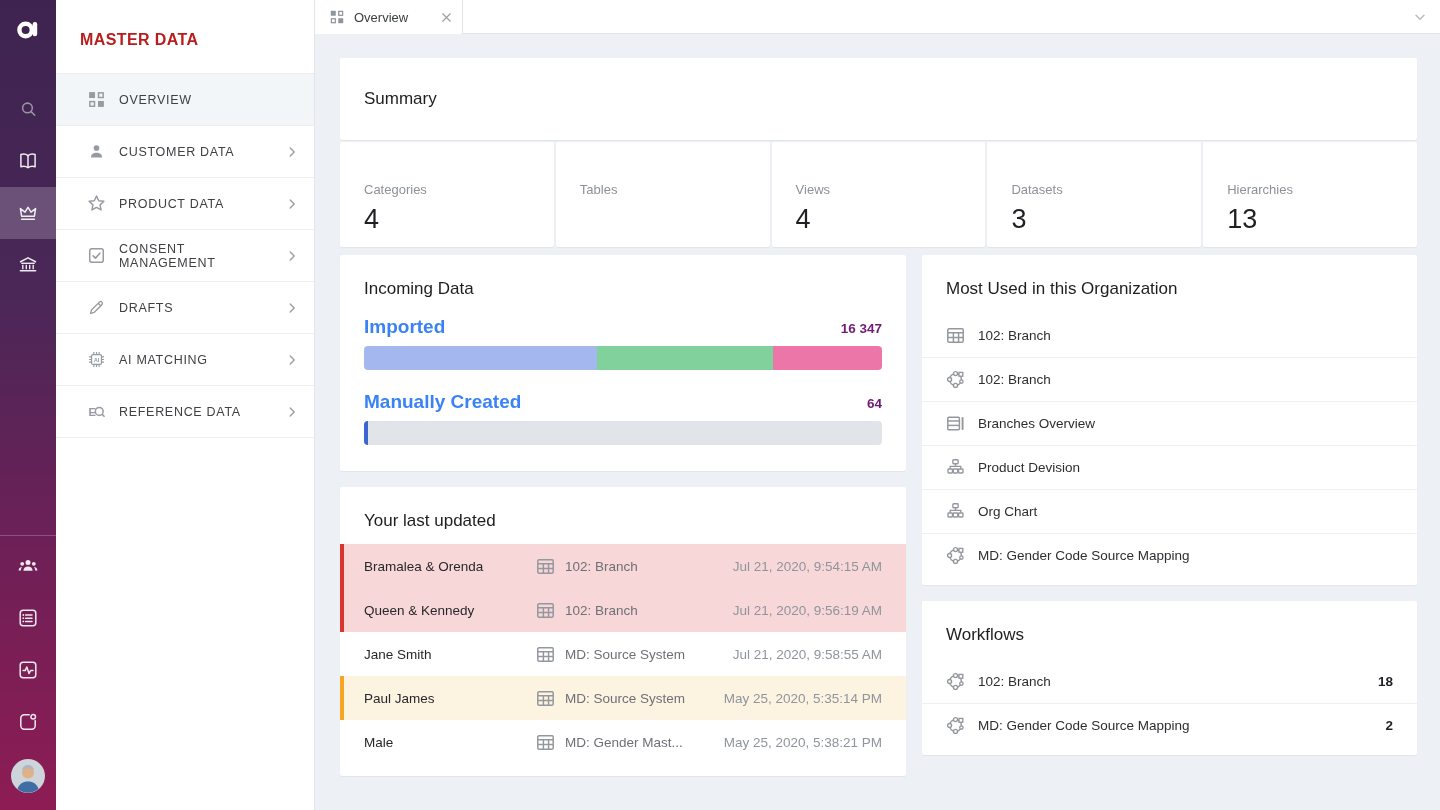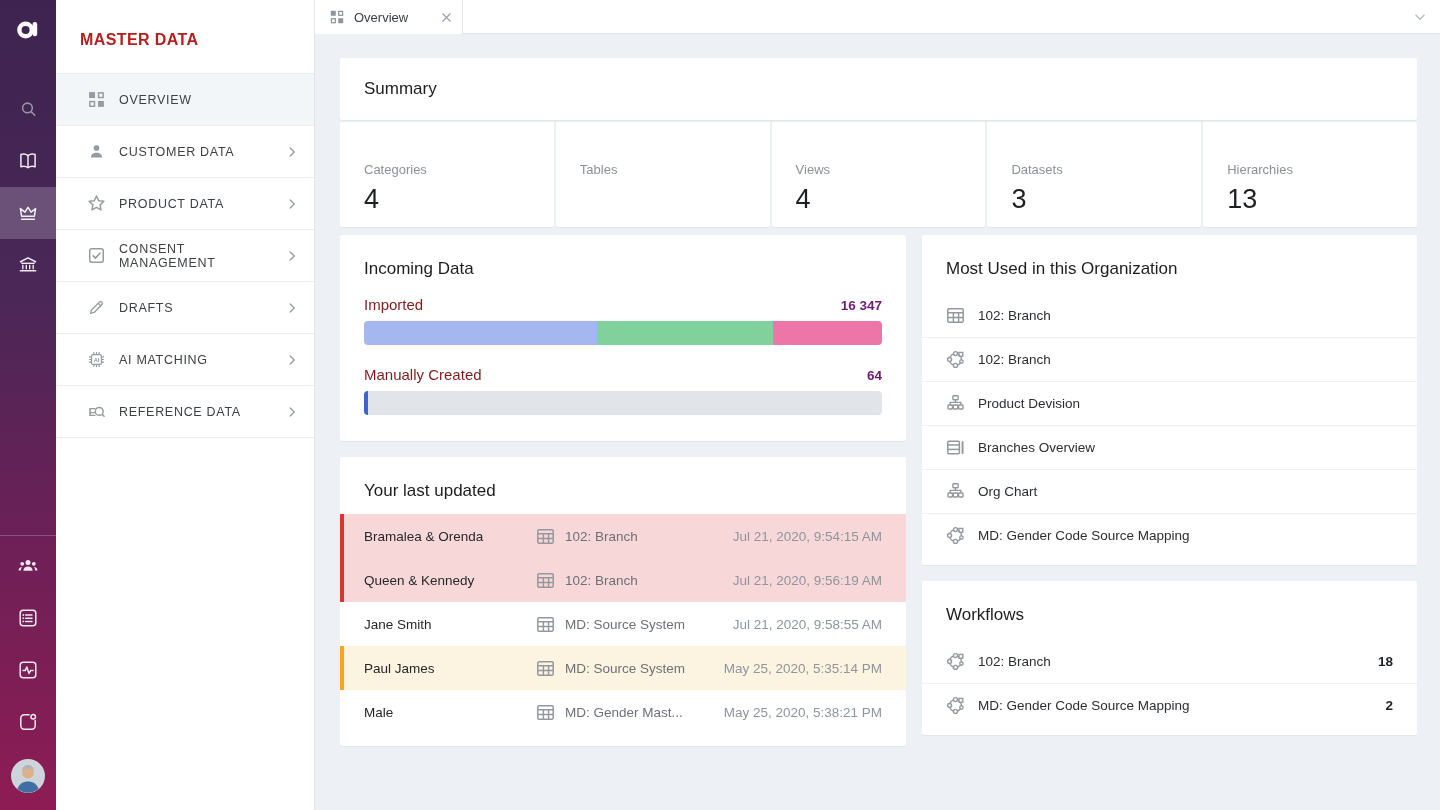--- a/index.html
+++ b/index.html
@@ -63,35 +63,35 @@
   .tab-close { color: #9aa0a6; cursor: pointer; display: flex; }
   .tabbar-caret { position: absolute; right: 12px; top: 9px; color: #b8bcc2; cursor: pointer; }
 
   .main { flex: 1; padding: 24px 23px 0 25px; overflow: hidden; }
 
   .card { background: #fff; border-radius: 2px; box-shadow: 0 1px 1px rgba(25,35,55,.05); }
   .sec-title { font-size: 17px; font-weight: 500; color: #1e1e20; }
 
   
   .summary-block { display: flex; flex-direction: column; gap: 2px; }
-  .summary-head { height: 62px; display: flex; align-items: center; padding: 0 24px; }
+  .summary-head { height: 82px; display: flex; align-items: center; padding: 0 24px; }
   .stats { display: grid; grid-template-columns: repeat(5, 1fr); gap: 2px; }
   .stat { height: 105px; padding: 40px 24px; cursor: pointer; }
   .stat-label { font-size: 13px; color: #8d9197; }
   .stat-value { font-size: 27px; font-weight: 500; color: #1f2023; margin-top: 7px; }
 
   .cols { display: flex; gap: 16px; margin-top: 8px; align-items: flex-start; }
   .col-left { width: 566px; flex: 0 0 566px; display: flex; flex-direction: column; gap: 16px; }
   .col-right { width: 495px; flex: 0 0 495px; display: flex; flex-direction: column; gap: 16px; }
 
   
   .incoming { padding: 24px 24px 26px 24px; }
   .bar-label-row { display: flex; justify-content: space-between; align-items: baseline; margin-top: 21px; }
   .bar-label-row.first { margin-top: 17px; }
-  .bar-label { font-size: 15px; color: #7f1d1d; }
+  .bar-label { font-size: 19px; color: #3b82f6; font-weight: bold; }
   .bar-value { font-size: 13.5px; font-weight: 700; color: #701a75; }
   .bar { height: 24px; border-radius: 4px; margin-top: 8px; overflow: hidden; display: flex; }
   .bar.track { background: #e1e5ea; }
   .seg { height: 100%; }
 
   
   .lu-card { padding: 0 0 12px 0; }
   .lu-title { padding: 24px 24px 13px 24px; }
   .lu-row { height: 44px; display: flex; align-items: center; padding: 0 24px; position: relative; cursor: pointer; }
   .lu-row .stripe { display: none; }
@@ -511,29 +511,29 @@
             <span class="li-label">102: Branch</span>
           </div>
           <div class="li-row">
             <svg class="ic">
                 <use href="#sym-flow"></use>
               </svg>
             <span class="li-label">102: Branch</span>
           </div>
           <div class="li-row">
             <svg class="ic">
+                <use href="#sym-view"></use>
+              </svg>
+            <span class="li-label">Branches Overview</span>
+          </div>
+          <div class="li-row">
+            <svg class="ic">
                 <use href="#sym-hier"></use>
               </svg>
             <span class="li-label">Product Devision</span>
-          </div>
-          <div class="li-row">
-            <svg class="ic">
-                <use href="#sym-view"></use>
-              </svg>
-            <span class="li-label">Branches Overview</span>
           </div>
           <div class="li-row">
             <svg class="ic">
                 <use href="#sym-hier"></use>
               </svg>
             <span class="li-label">Org Chart</span>
           </div>
           <div class="li-row">
             <svg class="ic">
                 <use href="#sym-flow"></use>

